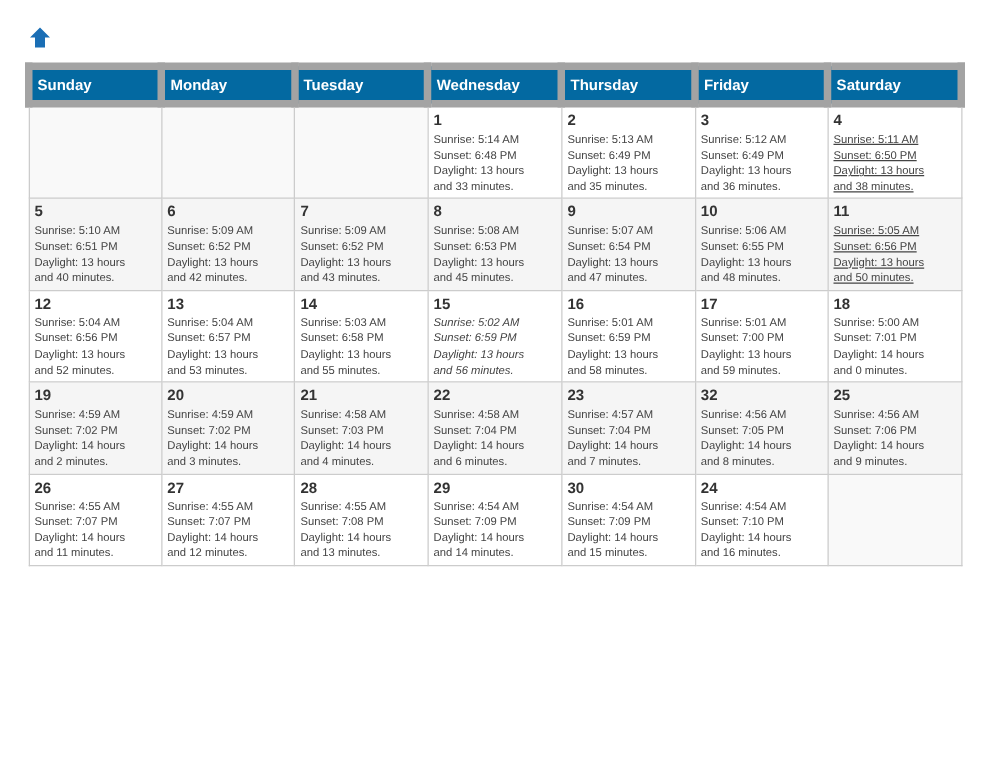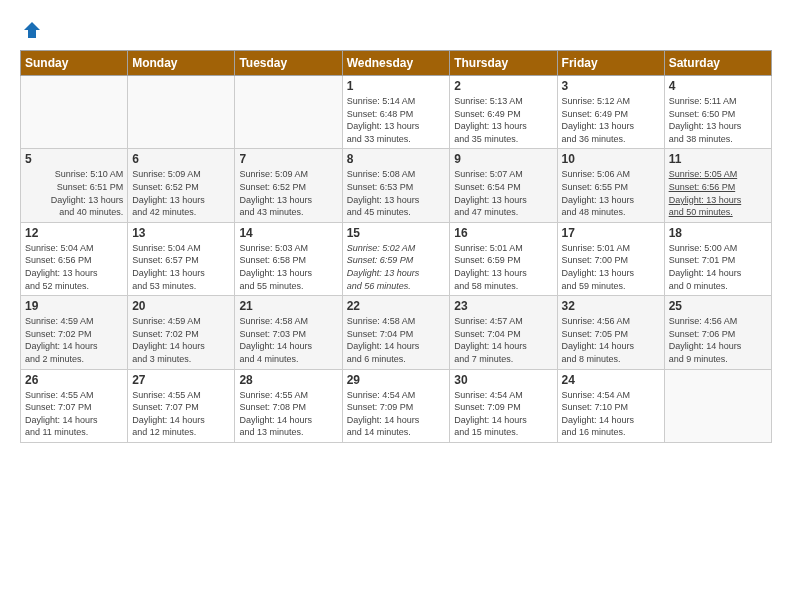--- a/index.html
+++ b/index.html
@@ -51,27 +51,27 @@
     .location {
       font-size: 15px;
       color: #333;
       font-style: italic;
     }
     .calendar {
       width: 100%;
       border-collapse: collapse;
     }
     .calendar th {
-      background: #a16207;
+      background: #0369a1;
       color: #fff;
       font-size: 12px;
       font-weight: bold;
       padding: 5px 4px;
       text-align: left;
-      border: 1px solid #a3a3a3;
+      border: 6px solid #a3a3a3;
     }
     .calendar td {
       border: 1px solid #ccc;
       vertical-align: top;
       padding: 3px 4px;
       width: 108px;
       min-height: 80px;
       font-size: 9.5px;
       color: #333;
       background: #fff;
@@ -150,30 +150,30 @@
         </td>
         <td>
           <span class="day-num">3</span>
           <div class="day-info" style="white-space: pre-line;">Sunrise: 5:12 AM
 Sunset: 6:49 PM
 Daylight: 13 hours
 and 36 minutes.</div>
         </td>
         <td>
           <span class="day-num">4</span>
-          <div class="day-info" style="white-space: pre-line;">Sunrise: 5:11 AM
+          <div class="day-info" style="white-space: pre-line; text-decoration: underline;">Sunrise: 5:11 AM
 Sunset: 6:50 PM
 Daylight: 13 hours
 and 38 minutes.</div>
         </td>
       </tr>
       <tr>
         <td>
           <span class="day-num">5</span>
-          <div class="day-info" style="white-space: pre-line; text-align: right;">Sunrise: 5:10 AM
+          <div class="day-info" style="white-space: pre-line;">Sunrise: 5:10 AM
 Sunset: 6:51 PM
 Daylight: 13 hours
 and 40 minutes.</div>
         </td>
         <td>
           <span class="day-num">6</span>
           <div class="day-info" style="white-space: pre-line;">Sunrise: 5:09 AM
 Sunset: 6:52 PM
 Daylight: 13 hours
 and 42 minutes.</div>

